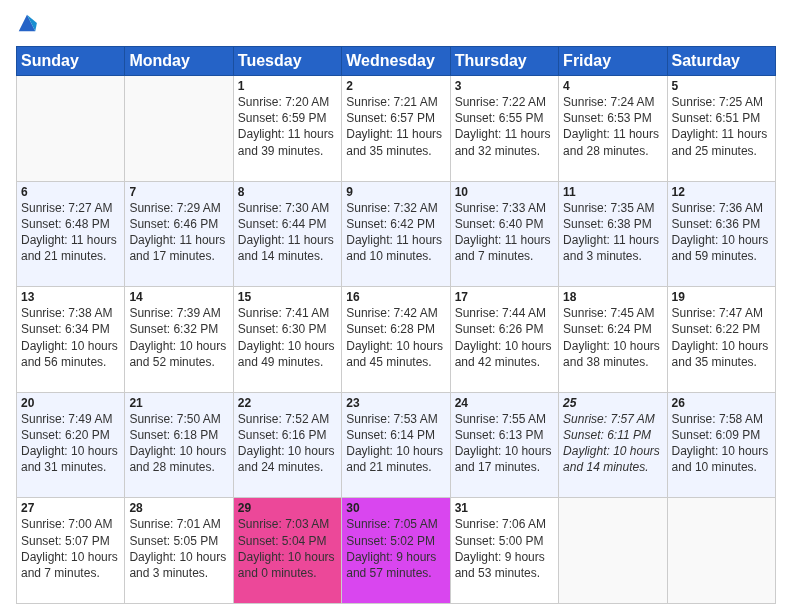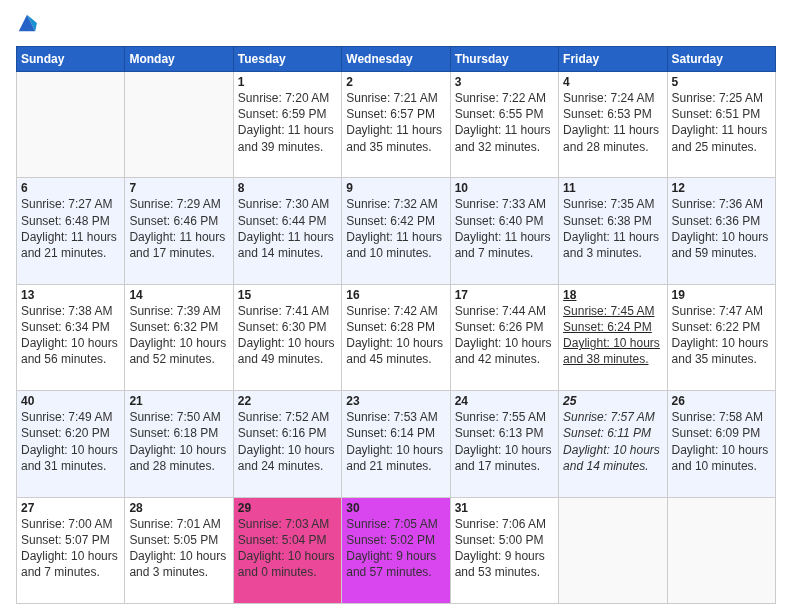--- a/index.html
+++ b/index.html
@@ -58,21 +58,21 @@
     .calendar {
       flex: 1;
       border: 1px solid #ccc;
       border-collapse: collapse;
       width: 100%;
       table-layout: fixed;
     }
     .calendar th {
       background: #2563c7;
       color: #fff;
-      font-size: 12px;
+      font-size: 16px;
       font-weight: bold;
       padding: 5px 4px;
       text-align: left;
       border: 1px solid #1a4fa0;
     }
     .calendar td {
       border: 1px solid #ccc;
       vertical-align: top;
       padding: 3px 4px;
       font-size: 10px;
@@ -208,32 +208,32 @@
             <div class="cell-text">Sunrise: 7:41 AM<br>Sunset: 6:30 PM<br>Daylight: 10 hours and 49 minutes.</div>
           </td>
           <td style="background: rgb(255, 255, 255);">
             <span class="day-num">16</span>
             <div class="cell-text">Sunrise: 7:42 AM<br>Sunset: 6:28 PM<br>Daylight: 10 hours and 45 minutes.</div>
           </td>
           <td style="background: rgb(255, 255, 255);">
             <span class="day-num">17</span>
             <div class="cell-text">Sunrise: 7:44 AM<br>Sunset: 6:26 PM<br>Daylight: 10 hours and 42 minutes.</div>
           </td>
-          <td style="background: rgb(255, 255, 255); text-decoration: underline;">
+          <td style="background: rgb(255, 255, 255);">
             <span class="day-num">18</span>
             <div class="cell-text">Sunrise: 7:45 AM<br>Sunset: 6:24 PM<br>Daylight: 10 hours and 38 minutes.</div>
           </td>
           <td style="background: rgb(255, 255, 255); margin-left: 27px;">
             <span class="day-num">19</span>
             <div class="cell-text">Sunrise: 7:47 AM<br>Sunset: 6:22 PM<br>Daylight: 10 hours and 35 minutes.</div>
           </td>
         </tr>
         <tr>
           <td style="background: rgb(240, 244, 255);">
-            <span class="day-num">40</span>
+            <span class="day-num">20</span>
             <div class="cell-text">Sunrise: 7:49 AM<br>Sunset: 6:20 PM<br>Daylight: 10 hours and 31 minutes.</div>
           </td>
           <td style="background: rgb(240, 244, 255);">
             <span class="day-num">21</span>
             <div class="cell-text">Sunrise: 7:50 AM<br>Sunset: 6:18 PM<br>Daylight: 10 hours and 28 minutes.</div>
           </td>
           <td style="background: rgb(240, 244, 255);">
             <span class="day-num">22</span>
             <div class="cell-text">Sunrise: 7:52 AM<br>Sunset: 6:16 PM<br>Daylight: 10 hours and 24 minutes.</div>
           </td>

